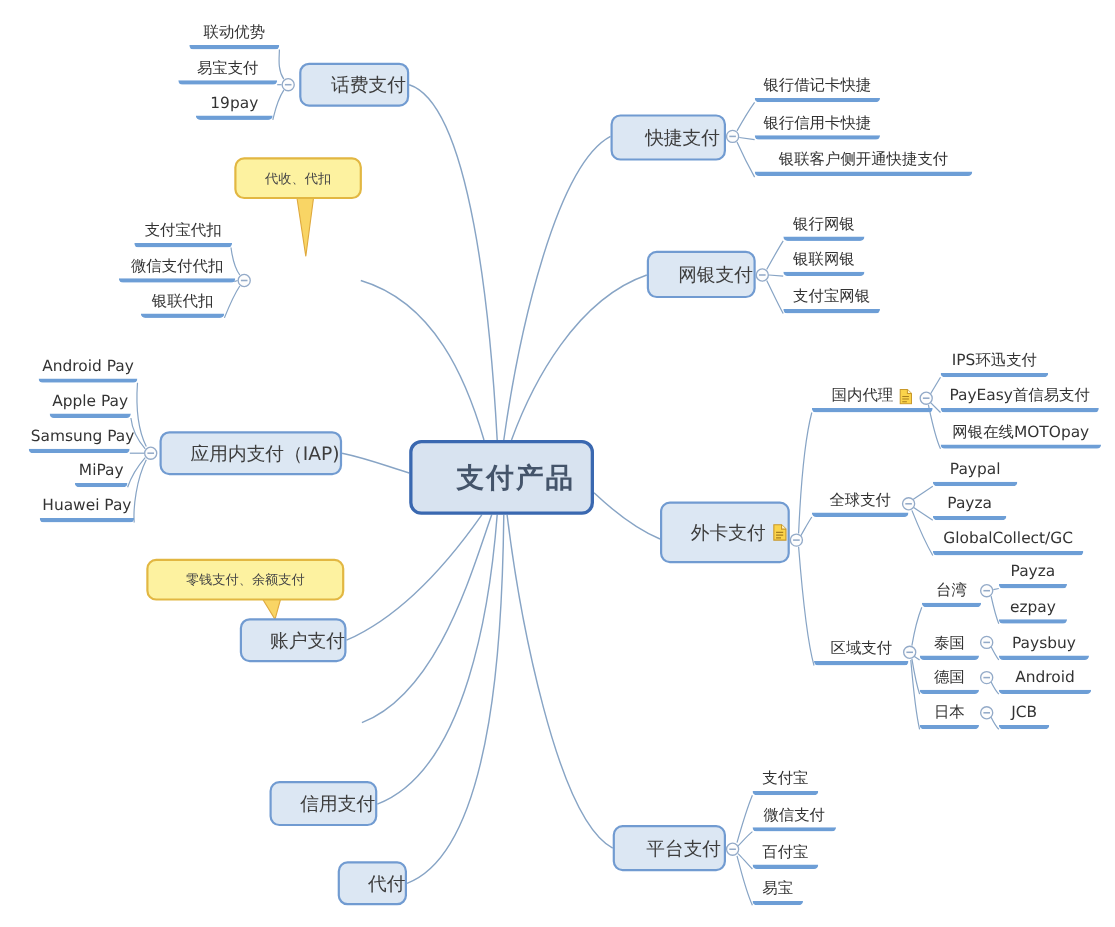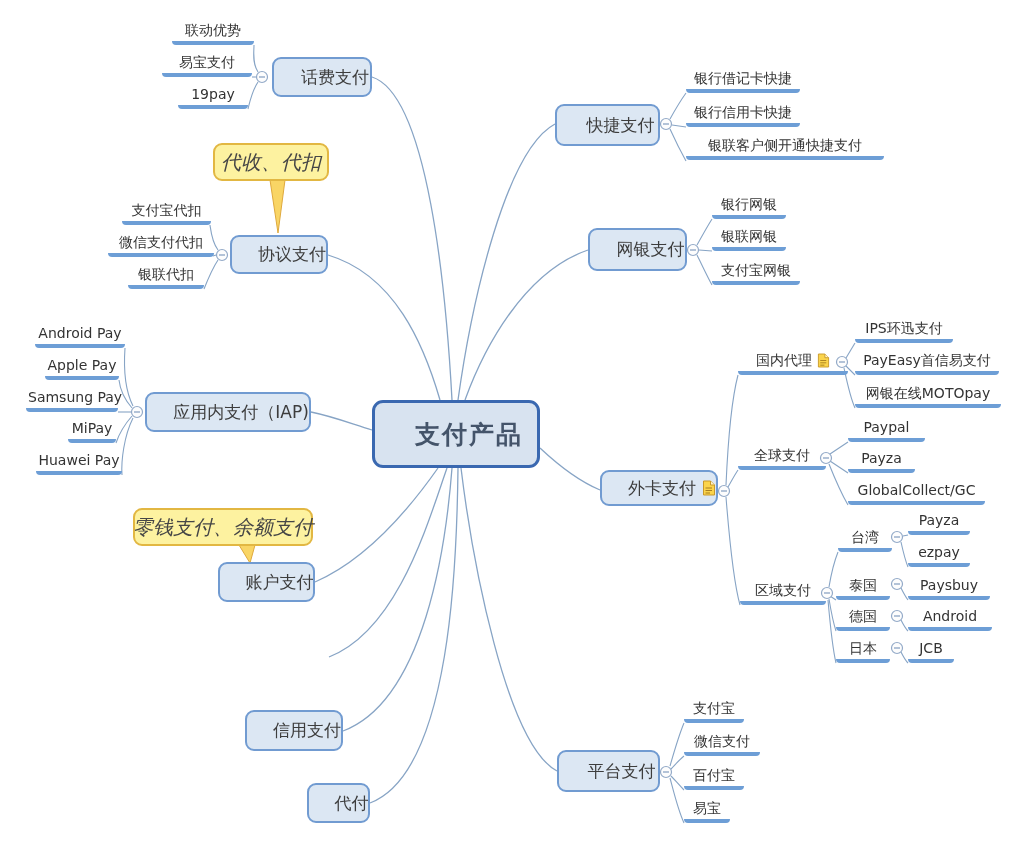--- a/index.html
+++ b/index.html
@@ -27,22 +27,22 @@
     border-radius:9px;color:#3d3d3d;font-size:17px;
     display:flex;align-items:center;justify-content:center;gap:6px;padding-left:26px;
   }
   .root-topic{
     background:var(--root-fill,#d8e3f0);border:3px solid var(--root-border,#3a68b0);
     border-radius:11px;font-size:25px;font-weight:bold;color:#44546a;letter-spacing:2px;
   }
   .callout{
     position:absolute;z-index:2;box-sizing:border-box;white-space:nowrap;
     background:var(--callout-fill,#fdf2a0);border:2px solid var(--callout-border,#e2b742);
-    border-radius:9px;color:#464646;font-size:20px;
-    display:flex;align-items:center;justify-content:center;font-style:italic;
+    border-radius:9px;color:#464646;font-size:12px;
+    display:flex;align-items:center;justify-content:center;
   }
   .note{flex:0 0 auto;}
 </style>
 </head>
 <body>
 
 <div id="canvas">
 
   <svg id="wires" width="1014" height="843" viewBox="0 0 1014 843">
 
@@ -165,21 +165,20 @@
       </g>
     <g class="toggle">
         <circle cx="666" cy="772" r="5.5"></circle>
         <line x1="663" y1="772" x2="669" y2="772"></line>
       </g>
   </svg>
 
   <div class="topic root-topic" style="left:372px;top:400px;width:168px;height:68px">支付产品</div>
 
   <div class="topic" style="left:272px;top:57px;width:100px;height:40px">话费支付</div>
-  <div class="topic" style="left:230px;top:235px;width:98px;height:39px">协议支付</div>
   <div class="topic" style="left:145px;top:392px;width:166px;height:40px">应用内支付（IAP)</div>
   <div class="topic" style="left:218px;top:562px;width:97px;height:40px">账户支付</div>
   <div class="topic" style="left:245px;top:710px;width:98px;height:41px">信用支付</div>
   <div class="topic" style="left:307px;top:783px;width:63px;height:40px">代付</div>
 
   <div class="callout" style="left:213px;top:143px;width:116px;height:38px">代收、代扣</div>
   <div class="callout" style="left:133px;top:508px;width:180px;height:38px">零钱支付、余额支付</div>
 
   <div class="leaf" style="left:172px;top:18px;width:82px">联动优势</div>
   <div class="leaf" style="left:162px;top:50px;width:90px">易宝支付</div>
@@ -188,21 +187,21 @@
   <div class="leaf" style="left:108px;top:230px;width:106px">微信支付代扣</div>
   <div class="leaf" style="left:128px;top:262px;width:76px">银联代扣</div>
   <div class="leaf" style="left:35px;top:321px;width:90px">Android Pay</div>
   <div class="leaf" style="left:45px;top:353px;width:74px">Apple Pay</div>
   <div class="leaf" style="left:26px;top:385px;width:92px">Samsung Pay</div>
   <div class="leaf" style="left:68px;top:416px;width:48px">MiPay</div>
   <div class="leaf" style="left:36px;top:448px;width:86px">Huawei Pay</div>
 
   <div class="topic" style="left:555px;top:104px;width:105px;height:42px">快捷支付</div>
   <div class="topic" style="left:588px;top:228px;width:99px;height:43px">网银支付</div>
-  <div class="topic" style="left:600px;top:470px;width:118px;height:36px">
+  <div class="topic" style="left:600px;top:456px;width:118px;height:56px">
     <span>外卡支付</span>
     <svg class="note" width="14" height="16" viewBox="0 0 14 16">
         <path d="M1.5,1 h7 l4,4 v10 h-11 z" fill="#fbd44b" stroke="#c9992a"></path>
         <path d="M8.5,1 v4 h4" fill="#fff3c9" stroke="#c9992a"></path>
         <line x1="3.5" y1="8" x2="10" y2="8" stroke="#a87f1f"></line>
         <line x1="3.5" y1="10.5" x2="10" y2="10.5" stroke="#a87f1f"></line>
         <line x1="3.5" y1="13" x2="8" y2="13" stroke="#a87f1f"></line>
       </svg>
   </div>
   <div class="topic" style="left:557px;top:750px;width:103px;height:42px">平台支付</div>

